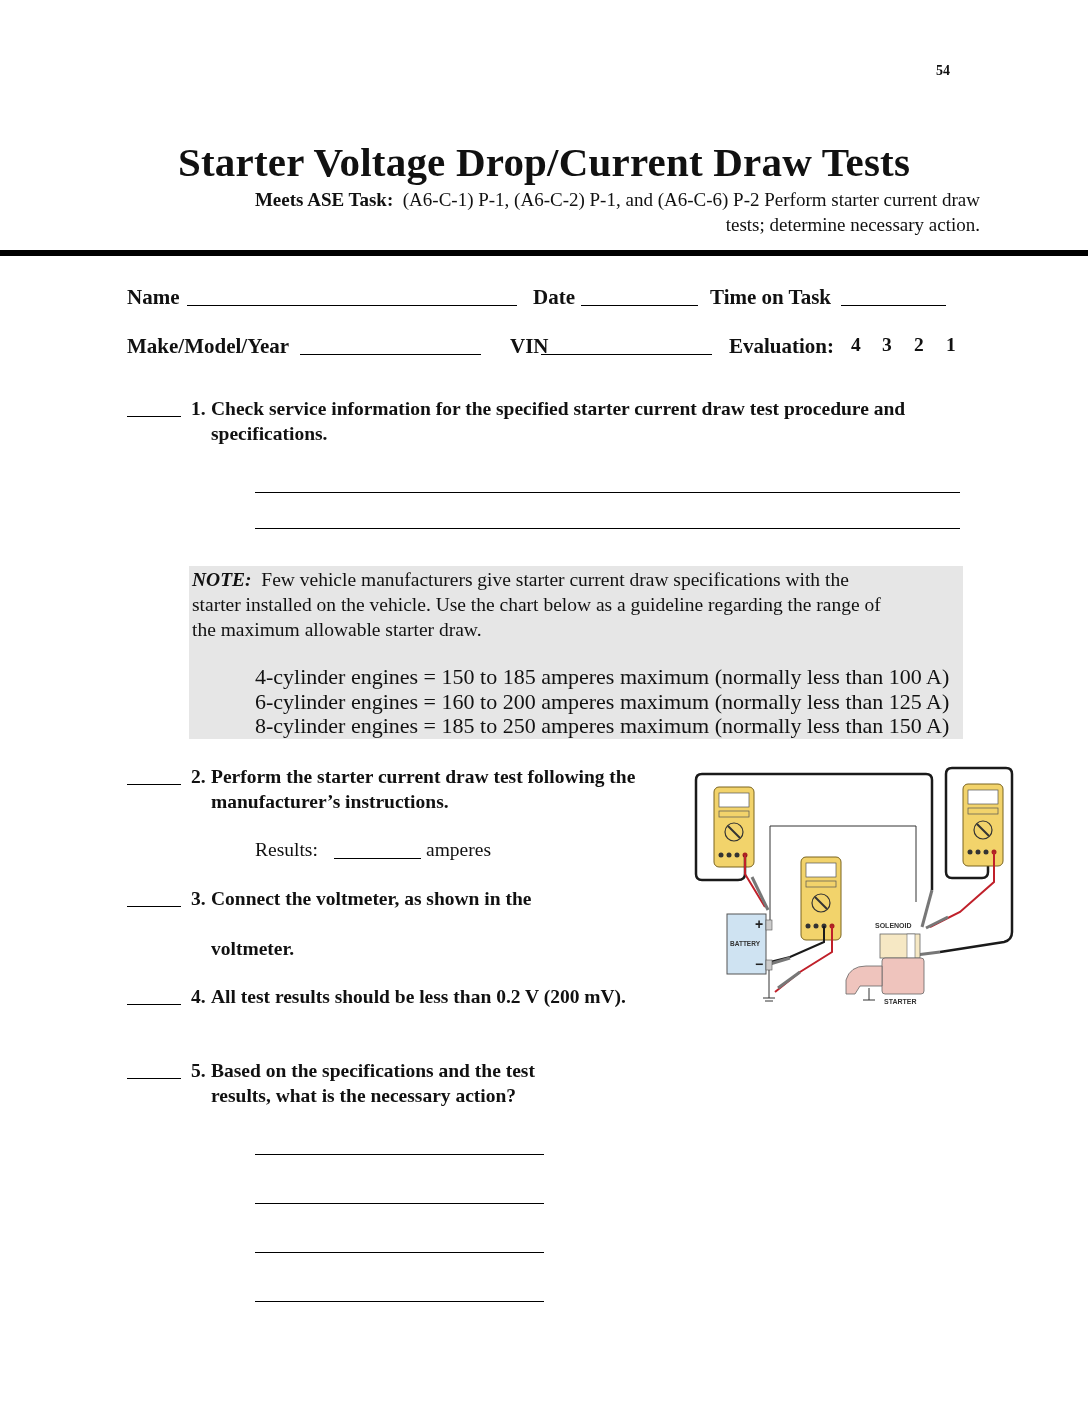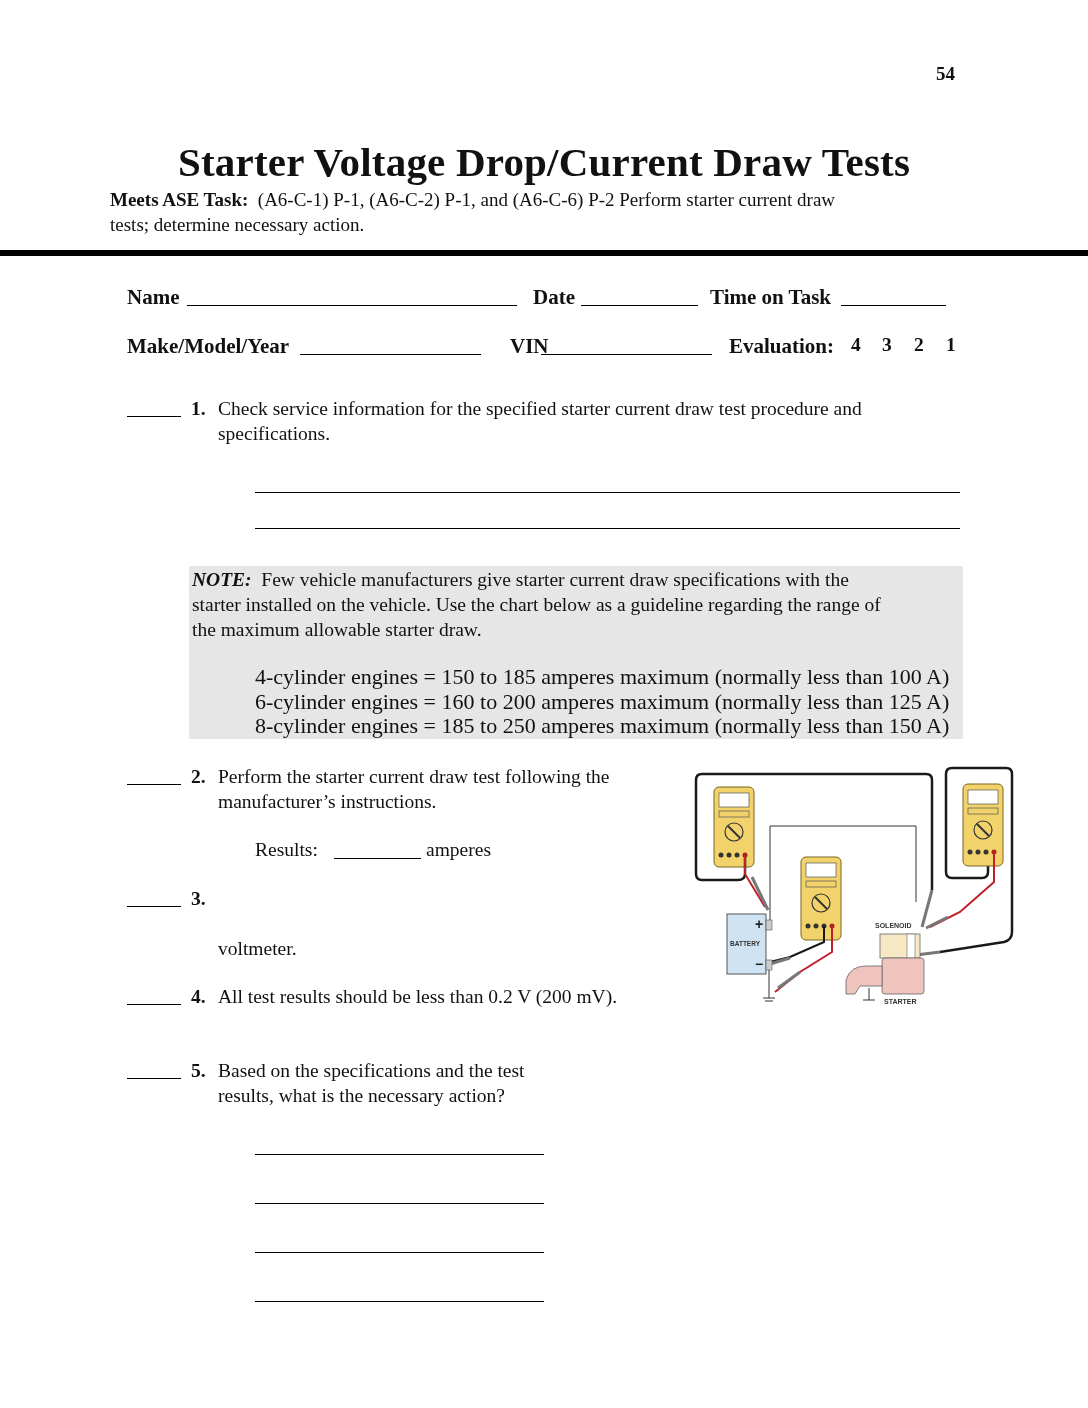--- a/index.html
+++ b/index.html
@@ -1,29 +1,29 @@
 <!DOCTYPE html>
 <html><head>
 <meta charset="utf-8">
 <style>
   html, body { margin: 0; padding: 0; background: #ffffff; }
   body { width: 1088px; height: 1408px; position: relative; overflow: hidden;
          font-family: "Liberation Serif", "DejaVu Serif", serif; color: #111; }
   .abs { position: absolute; }
-  .page-num { left: 936px; top: 63px; font-size: 19px; font-weight: bold; }
+  .page-num { left: 936px; top: 63px; font-size: 14px; font-weight: bold; }
   .title { left: 0; width: 1088px; top: 138px; text-align: center; font-size: 41px; font-weight: bold; letter-spacing: 0.2px; }
-  .subtitle { left: 110px; width: 870px; top: 187px; text-align: left; font-size: 19px; line-height: 25px; }
+  .subtitle { left: 110px; width: 870px; top: 187px; text-align: right; font-size: 19px; line-height: 25px; }
   .subtitle b { font-weight: bold; }
   .rule { left: 0; top: 250px; width: 1088px; height: 6px; background: #000; }
   .hdr { font-size: 21px; font-weight: bold; }
   .blank { position: absolute; border-bottom: 1.5px solid #000; height: 0; }
   .eval-num { font-size: 19.5px; font-weight: bold; }
   .step { font-size: 19.5px; line-height: 25px; }
   .step .num { position: absolute; left: 0; font-weight: bold; }
-  .step .txt { position: absolute; left: 27px; }
+  .step .txt { position: absolute; left: 20px; font-weight: bold; }
   .check { position: absolute; border-bottom: 1.5px solid #000; width: 54px; height: 0; }
   .line { position: absolute; border-bottom: 1px solid #000; height: 0; }
   .note { left: 189px; top: 566px; width: 774px; height: 173px; background: #e6e6e6; }
   .note-text { position: absolute; left: 3px; top: 1px; font-size: 19.5px; line-height: 25px; width: 770px; }
   .note-text i { font-weight: bold; }
   .spec-lines { position: absolute; left: 66px; top: 99px; font-size: 22px; line-height: 24.5px; }
   .diagram { left: 690px; top: 762px; width: 340px; height: 256px; }
 </style>
 </head>
 <body>
@@ -85,21 +85,21 @@
   </span>
 </div>
 <div class="abs step" style="left:255px; top:837px;">Results:</div>
 <div class="line" style="left:334px; top:858px; width:87px;"></div>
 <div class="abs step" style="left:426px; top:837px;">amperes</div>
 
 <div class="check" style="left:127px; top:906px;"></div>
 <div class="abs step" style="left:191px; top:886px; width:480px; height:80px;">
   <span class="num">3.</span>
   <span class="txt">
-    <br><br><span>voltmeter.</span>
+    <span>Connect the voltmeter, as shown in the</span><br><br><span>voltmeter.</span>
   </span>
 </div>
 
 <div class="check" style="left:127px; top:1004px;"></div>
 <div class="abs step" style="left:191px; top:984px; width:480px; height:30px;">
   <span class="num">4.</span>
   <span class="txt">All test results should be less than 0.2 V (200 mV).</span>
 </div>
 
 <div class="check" style="left:127px; top:1078px;"></div>

